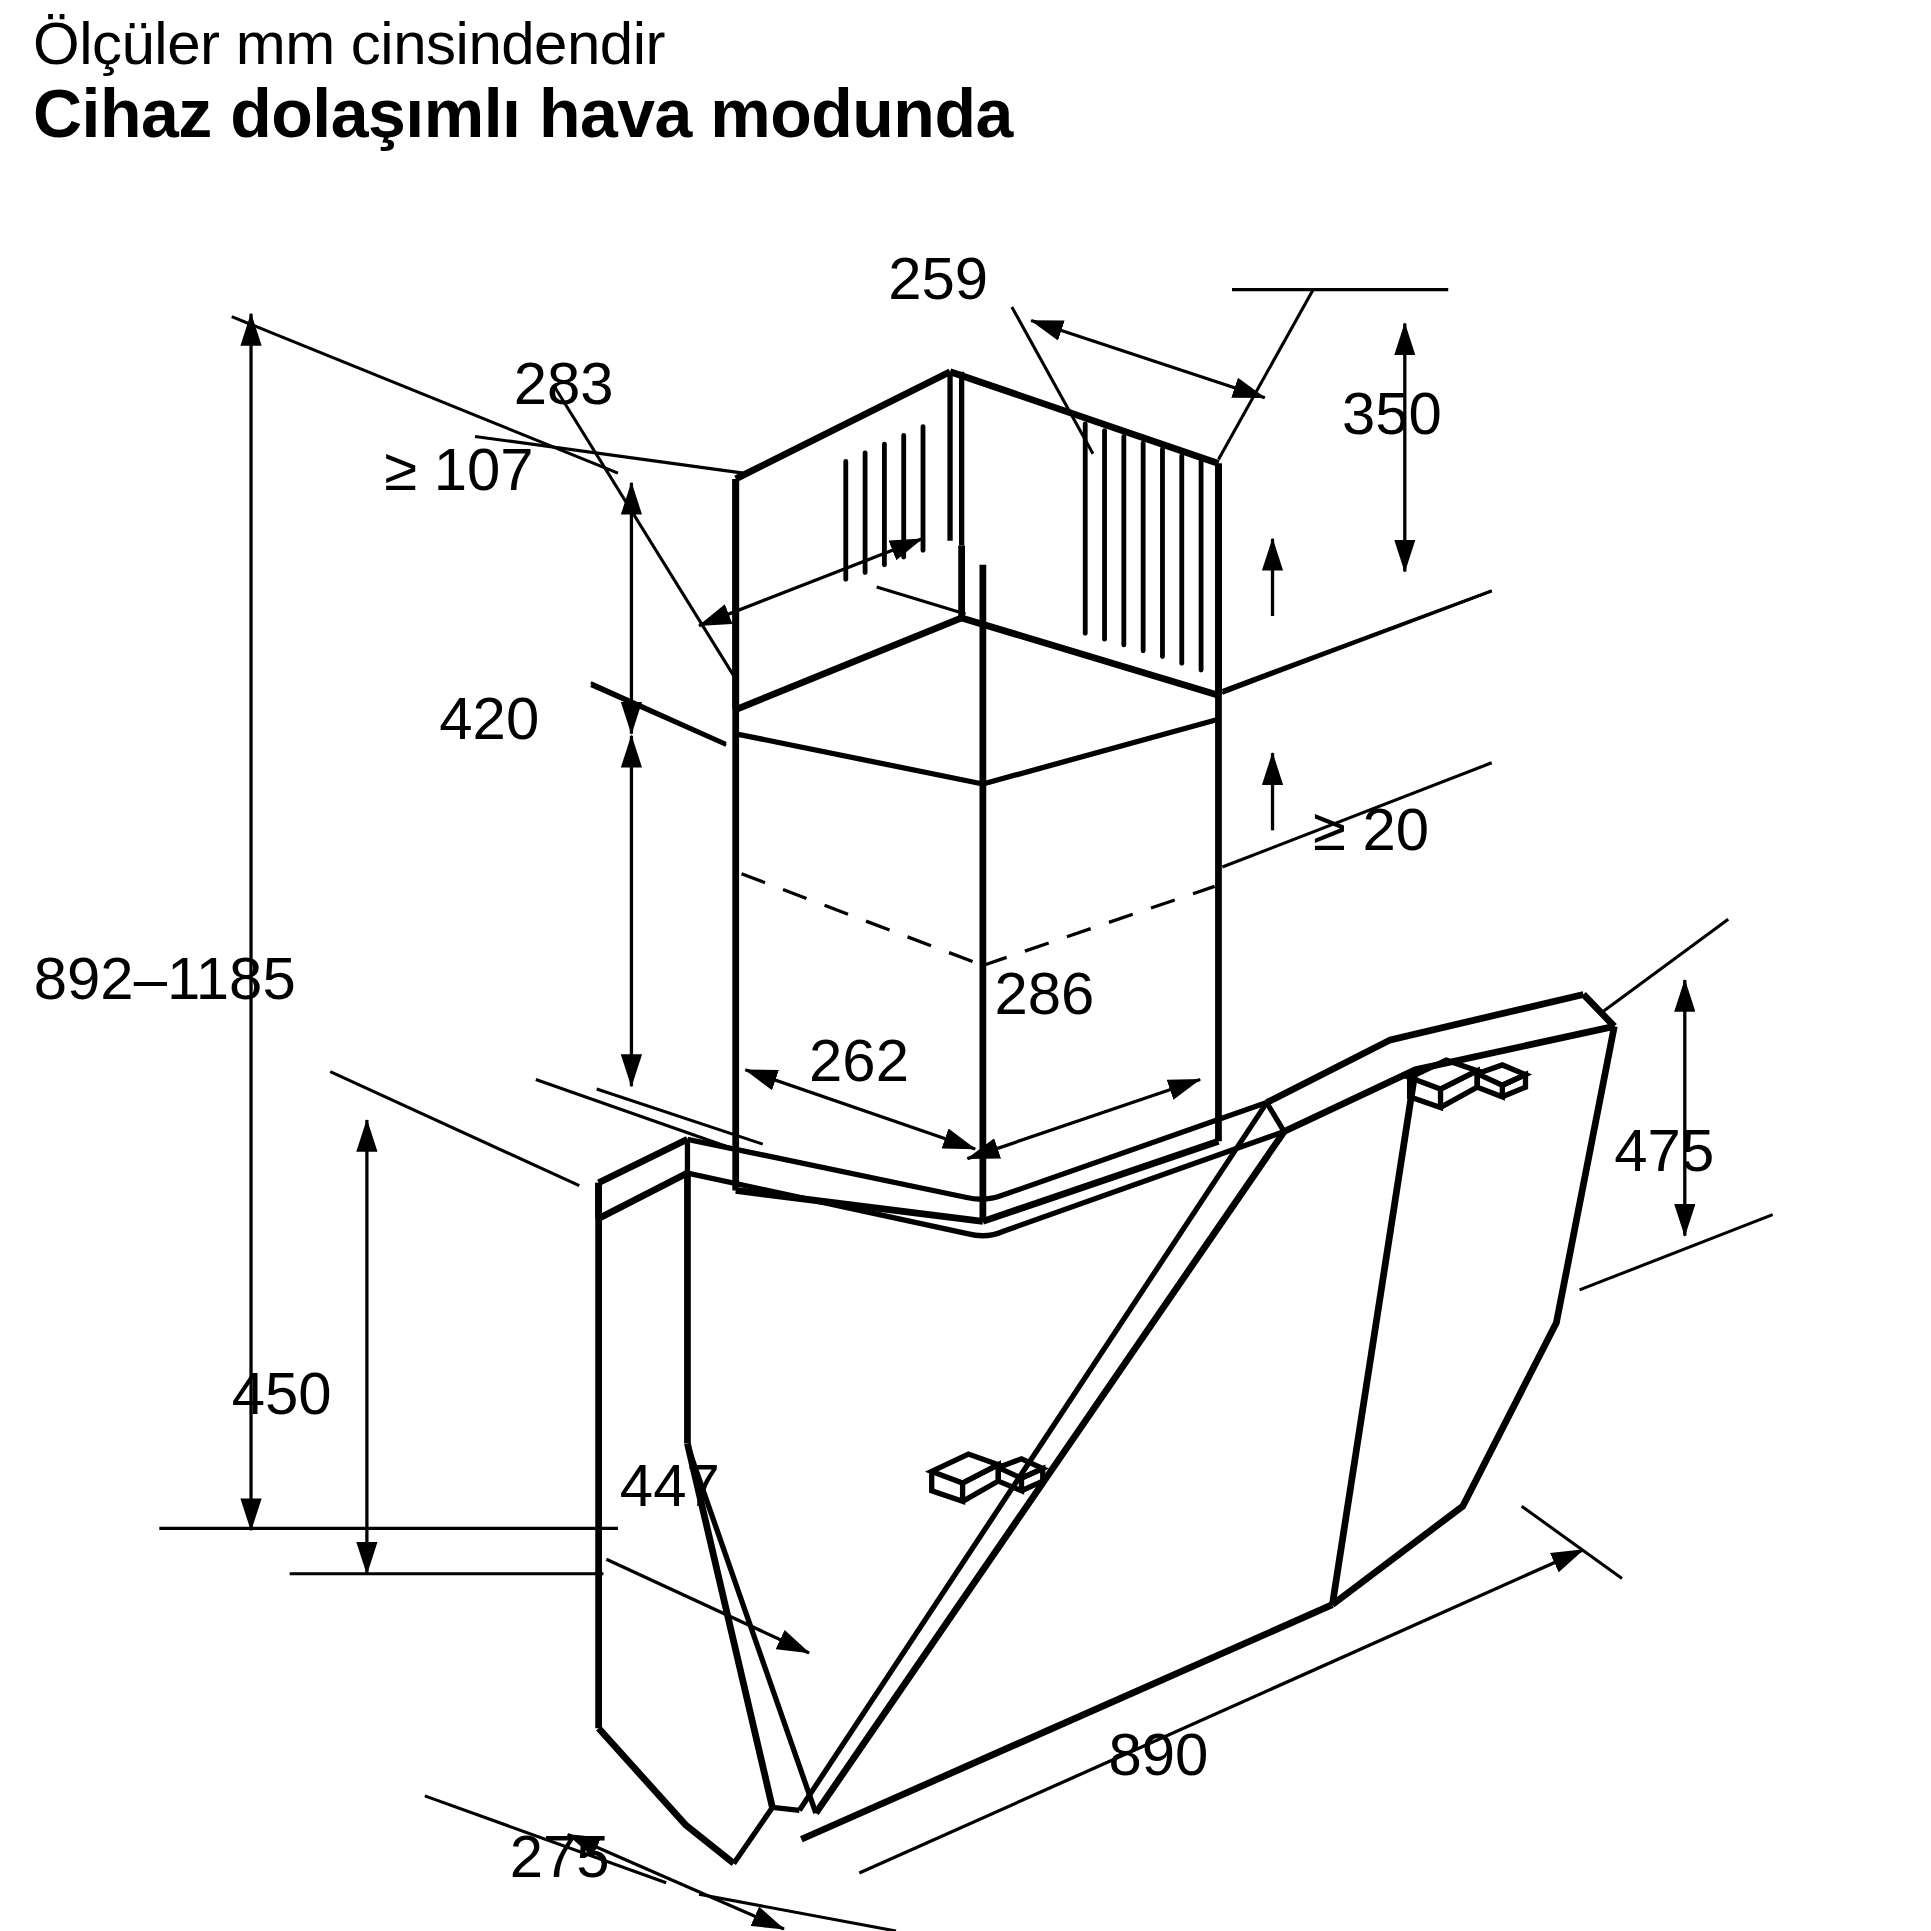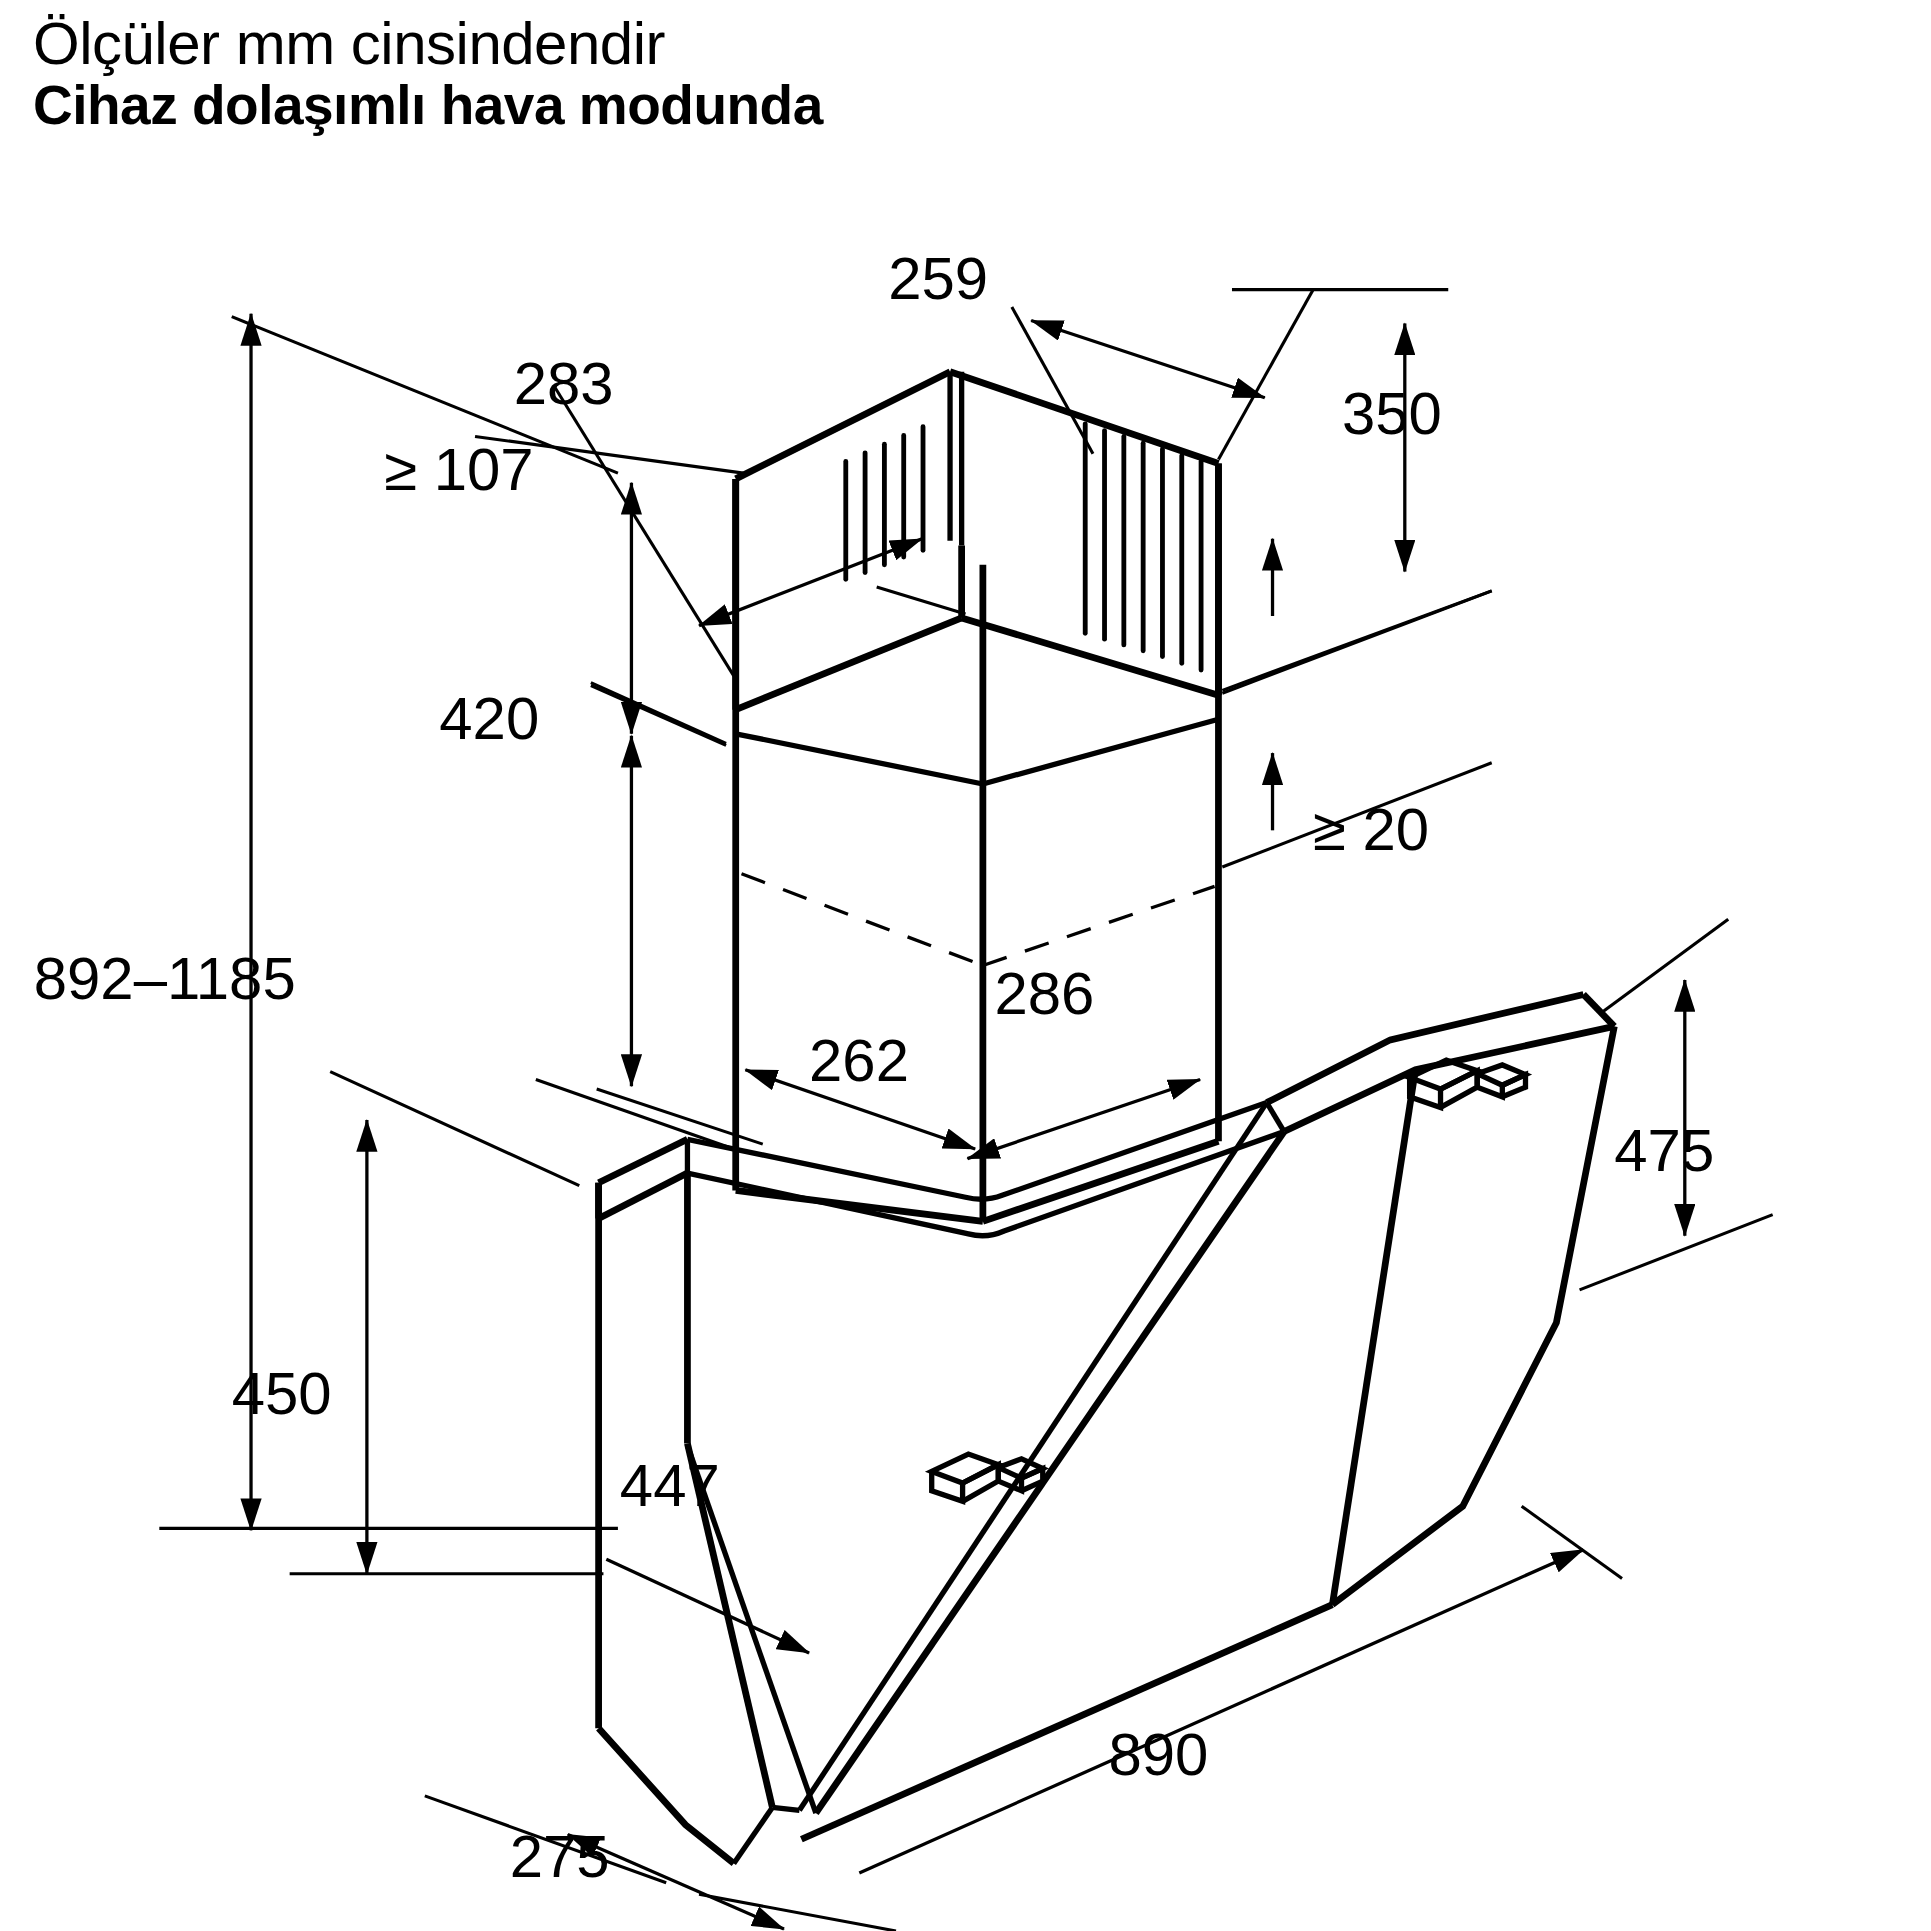--- a/index.html
+++ b/index.html
@@ -28,21 +28,21 @@
     width: 1448px;
   }
   .title-line-1 {
     font-size: 60px;
     line-height: 1.05;
     font-weight: 400;
     letter-spacing: -0.5px;
     white-space: nowrap;
   }
   .title-line-2 {
-    font-size: 55px;
+    font-size: 68px;
     line-height: 1.12;
     font-weight: 700;
     letter-spacing: -0.5px;
     white-space: nowrap;
   }
   svg#drawing {
     position: absolute;
     left: 0;
     top: 0;
     width: 1931px;

